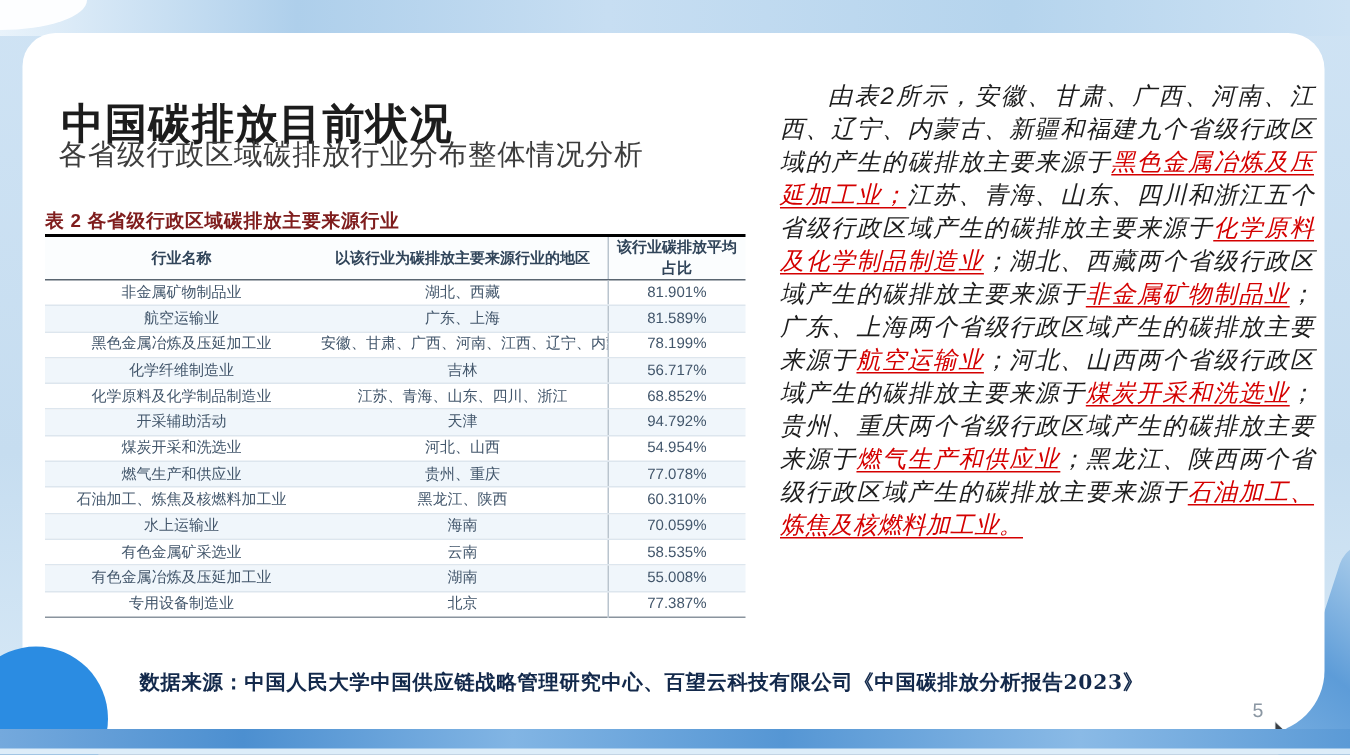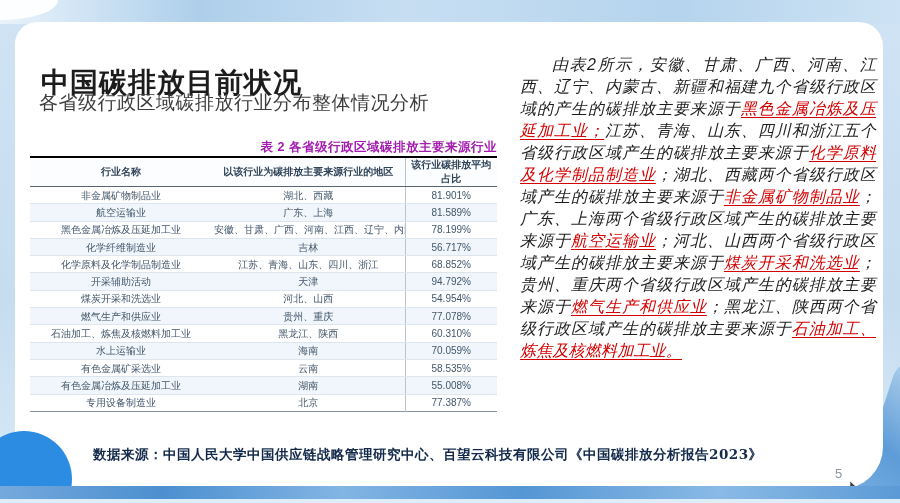--- a/index.html
+++ b/index.html
@@ -48,22 +48,22 @@
     position:absolute; left:26px; top:14px;
     font-size:28px; font-weight:bold; color:#1c1c1c; letter-spacing:1px;margin-top:28px;
   }
   .page-subtitle {
     position:absolute; left:24px; top:68px;
     font-size:19px; color:#3d3d3d; letter-spacing:0.5px;
   }
 
   
   .tbl-caption {
-    position:absolute; left:15px; top:117px; width:467px; text-align:right;
-    font-size:12.5px; font-weight:bold; color:#a21caf; letter-spacing:0.5px;
+    position:absolute; left:15px; top:117px; width:467px; text-align:left;
+    font-size:12.5px; font-weight:bold; color:#7f1d1d; letter-spacing:0.5px;
   }
   table.src-table {
     position:absolute; left:15px; top:134px; width:467px;
     border-collapse:collapse; table-layout:fixed;
     font-size:10px; color:#42566b;
     border-top:2px solid #000000; border-bottom:1.5px solid #8a949e;
   }
   table.src-table col.c1 { width:182px; }
   table.src-table col.c2 { width:193px; }
   table.src-table col.c3 { width:92px; }

